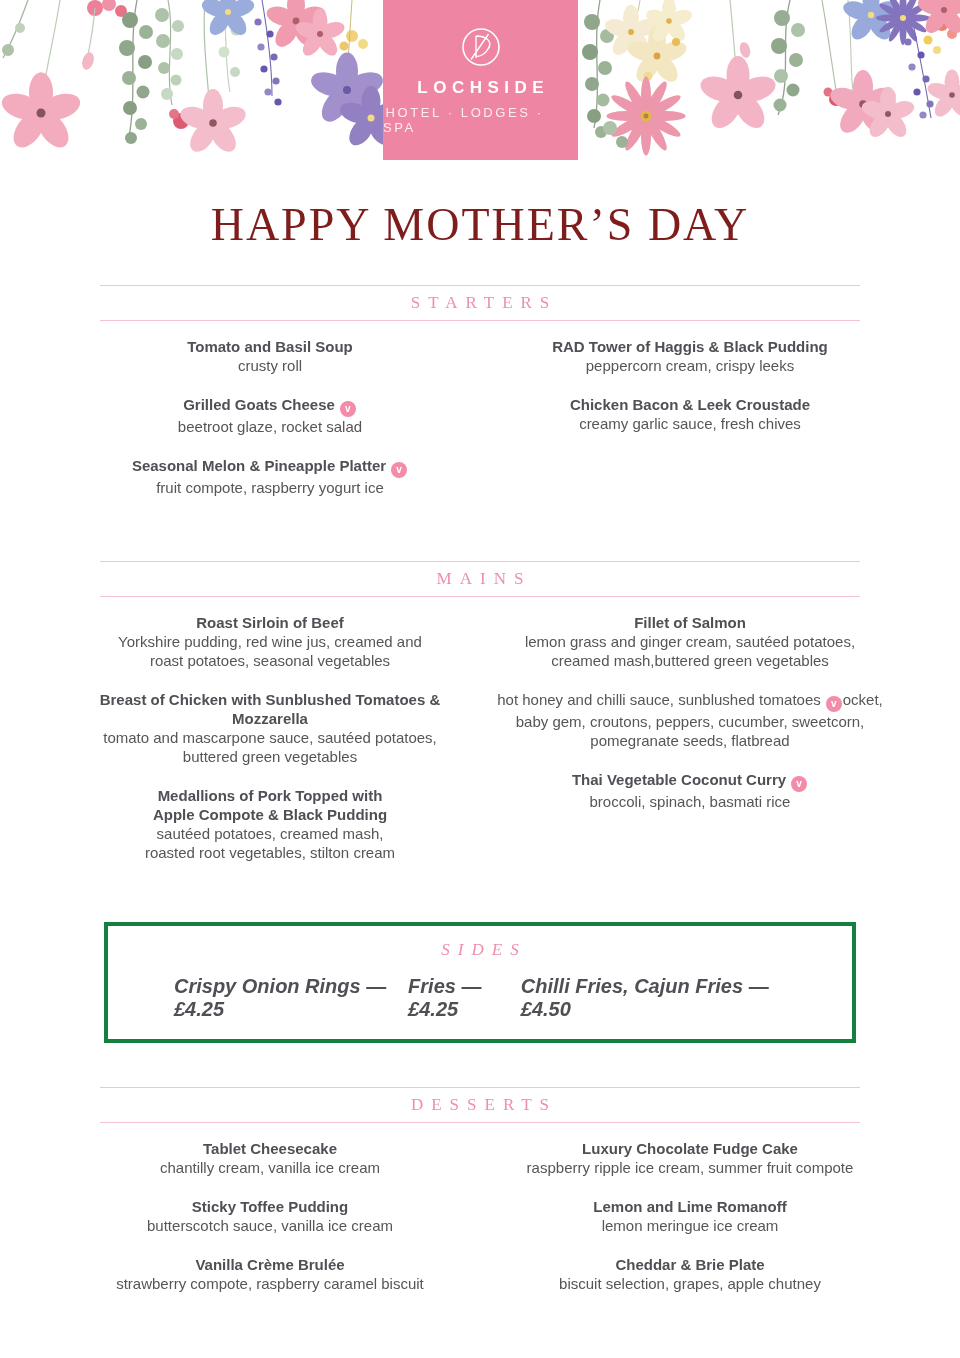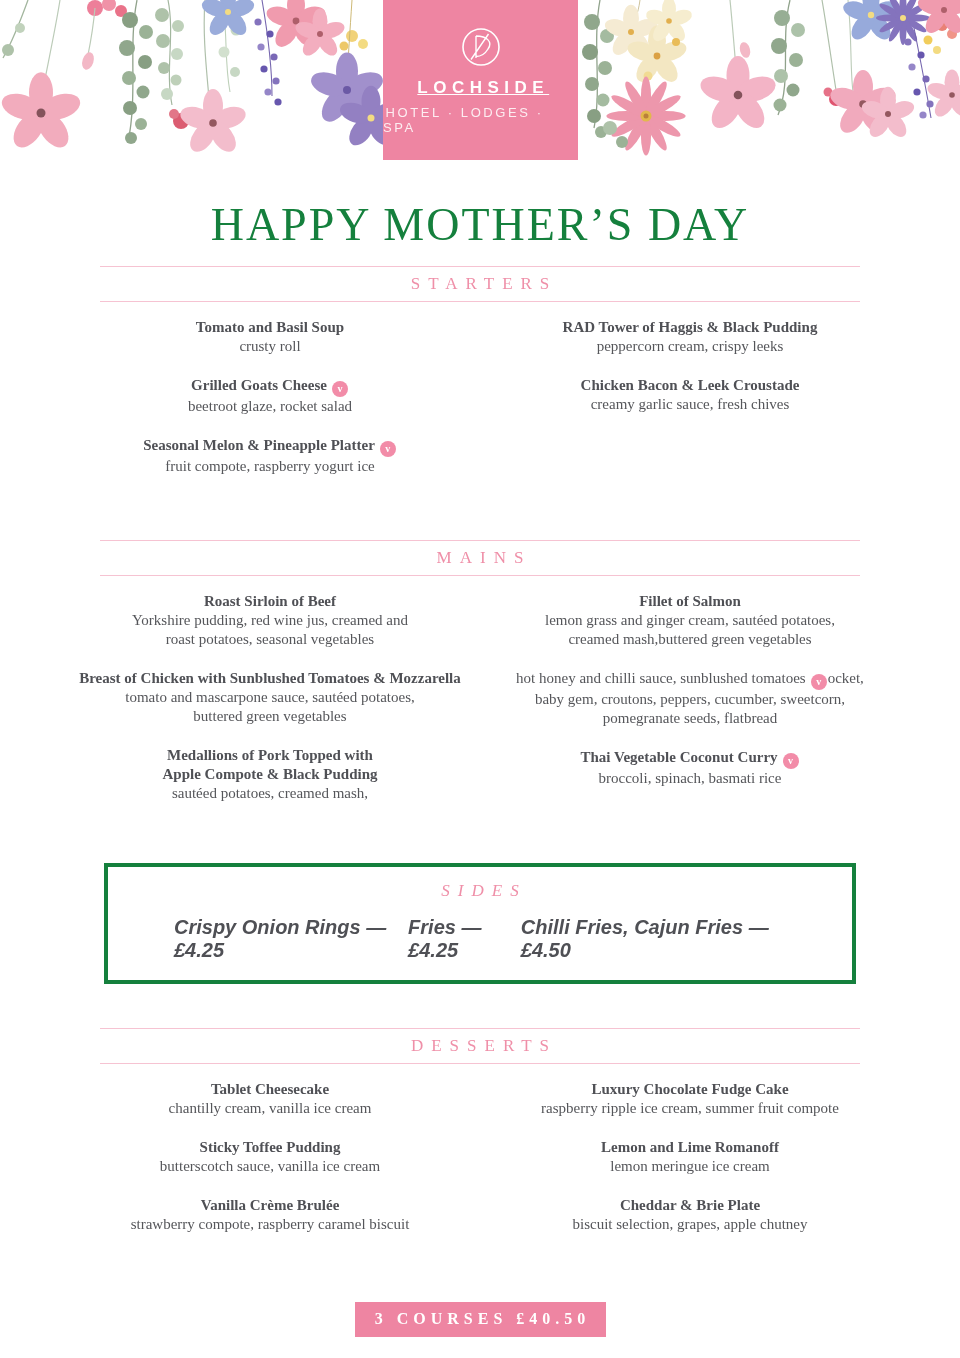--- a/index.html
+++ b/index.html
@@ -10,42 +10,42 @@
     font-family:"Liberation Sans", sans-serif;
   }
   
   .hdr { position:relative; height:162px; }
   .garland { position:absolute; top:0; left:0; width:960px; height:175px; }
   .brand-box {
     position:absolute; left:383px; top:0; width:195px; height:160px;
     background:#ee85a2; display:flex; flex-direction:column;
     align-items:center; justify-content:center;
   }
-  .brand-name { color:#fff; font-size:17px; font-weight:bold; letter-spacing:5.5px; text-indent:5.5px; margin-top:9px;text-decoration:underline; }
+  .brand-name { color:#fff; font-size:17px; font-weight:bold; letter-spacing:5.5px; text-indent:5.5px; margin-top:9px; }
   .brand-tagline { color:rgba(255,255,255,.85); font-size:13px; letter-spacing:2.6px; text-indent:2.6px; margin-top:7px; font-weight:normal; }
   
   .title {
     margin:40px 0 0; text-align:center;
     font-family:"Liberation Serif", serif; font-weight:400;
-    color:#15803d; font-size:46px; letter-spacing:2px; line-height:1;
+    color:#7f1d1d; font-size:46px; letter-spacing:2px; line-height:1;
   }
   
   .section-rule {
     margin:44px 100px 0; padding:7px 0;
     border-top:1px solid #f6c3d2; border-bottom:1px solid #f6c3d2;
   }
-  .menu-section:first-of-type .section-rule { margin-top:18px; }
+  .menu-section:first-of-type .section-rule { margin-top:37px; }
   .section-title {
     margin:0; text-align:center; font-family:"Liberation Serif", serif;
     font-weight:400; color:#ef8fa8; font-size:17px; letter-spacing:8px; text-indent:8px; line-height:20px;
   }
   
   .menu-grid { display:flex; margin:16px 60px 0; }
   .menu-col { flex:1; text-align:center; }
-  .menu-item { margin-bottom:20px;font-family:Liberation Serif, serif; }
+  .menu-item { margin-bottom:20px; }
   .item-name { font-weight:bold; color:#4f5055; font-size:15px; line-height:19px; }
   .item-desc { color:#55565a; font-size:15px; line-height:19px; }
   .vbadge {
     display:inline-flex; align-items:center; justify-content:center;
     width:16px; height:16px; border-radius:50%; background:#f28ca8;
     color:#fff; font-size:10px; font-weight:bold; line-height:1;
     vertical-align:-2px; margin:0 1px 0 5px;
   }
   
   .sides-box { margin:40px 104px 0; border:4px solid #15803d; padding:14px 24px 18px;font-style:italic; }
@@ -279,20 +279,21 @@
           </div>
           <div class="menu-item">
             <div class="item-name">Breast of Chicken with Sunblushed Tomatoes &amp; Mozzarella</div>
             <div class="item-desc">tomato and mascarpone sauce, sautéed potatoes,</div>
             <div class="item-desc">buttered green vegetables</div>
           </div>
           <div class="menu-item">
             <div class="item-name">Medallions of Pork Topped with</div>
             <div class="item-name">Apple Compote &amp; Black Pudding</div>
             <div class="item-desc">sautéed potatoes, creamed mash,</div>
+            <div class="item-desc">roasted root vegetables, stilton cream</div>
           </div>
         </div>
         <div class="menu-col">
           <div class="menu-item">
             <div class="item-name">Fillet of Salmon</div>
             <div class="item-desc">lemon grass and ginger cream, sautéed potatoes,</div>
             <div class="item-desc">creamed mash,buttered green vegetables</div>
           </div>
           <div class="menu-item">
             <div class="item-desc">hot honey and chilli sauce, sunblushed tomatoes<span class="vbadge">v</span>ocket,</div>

